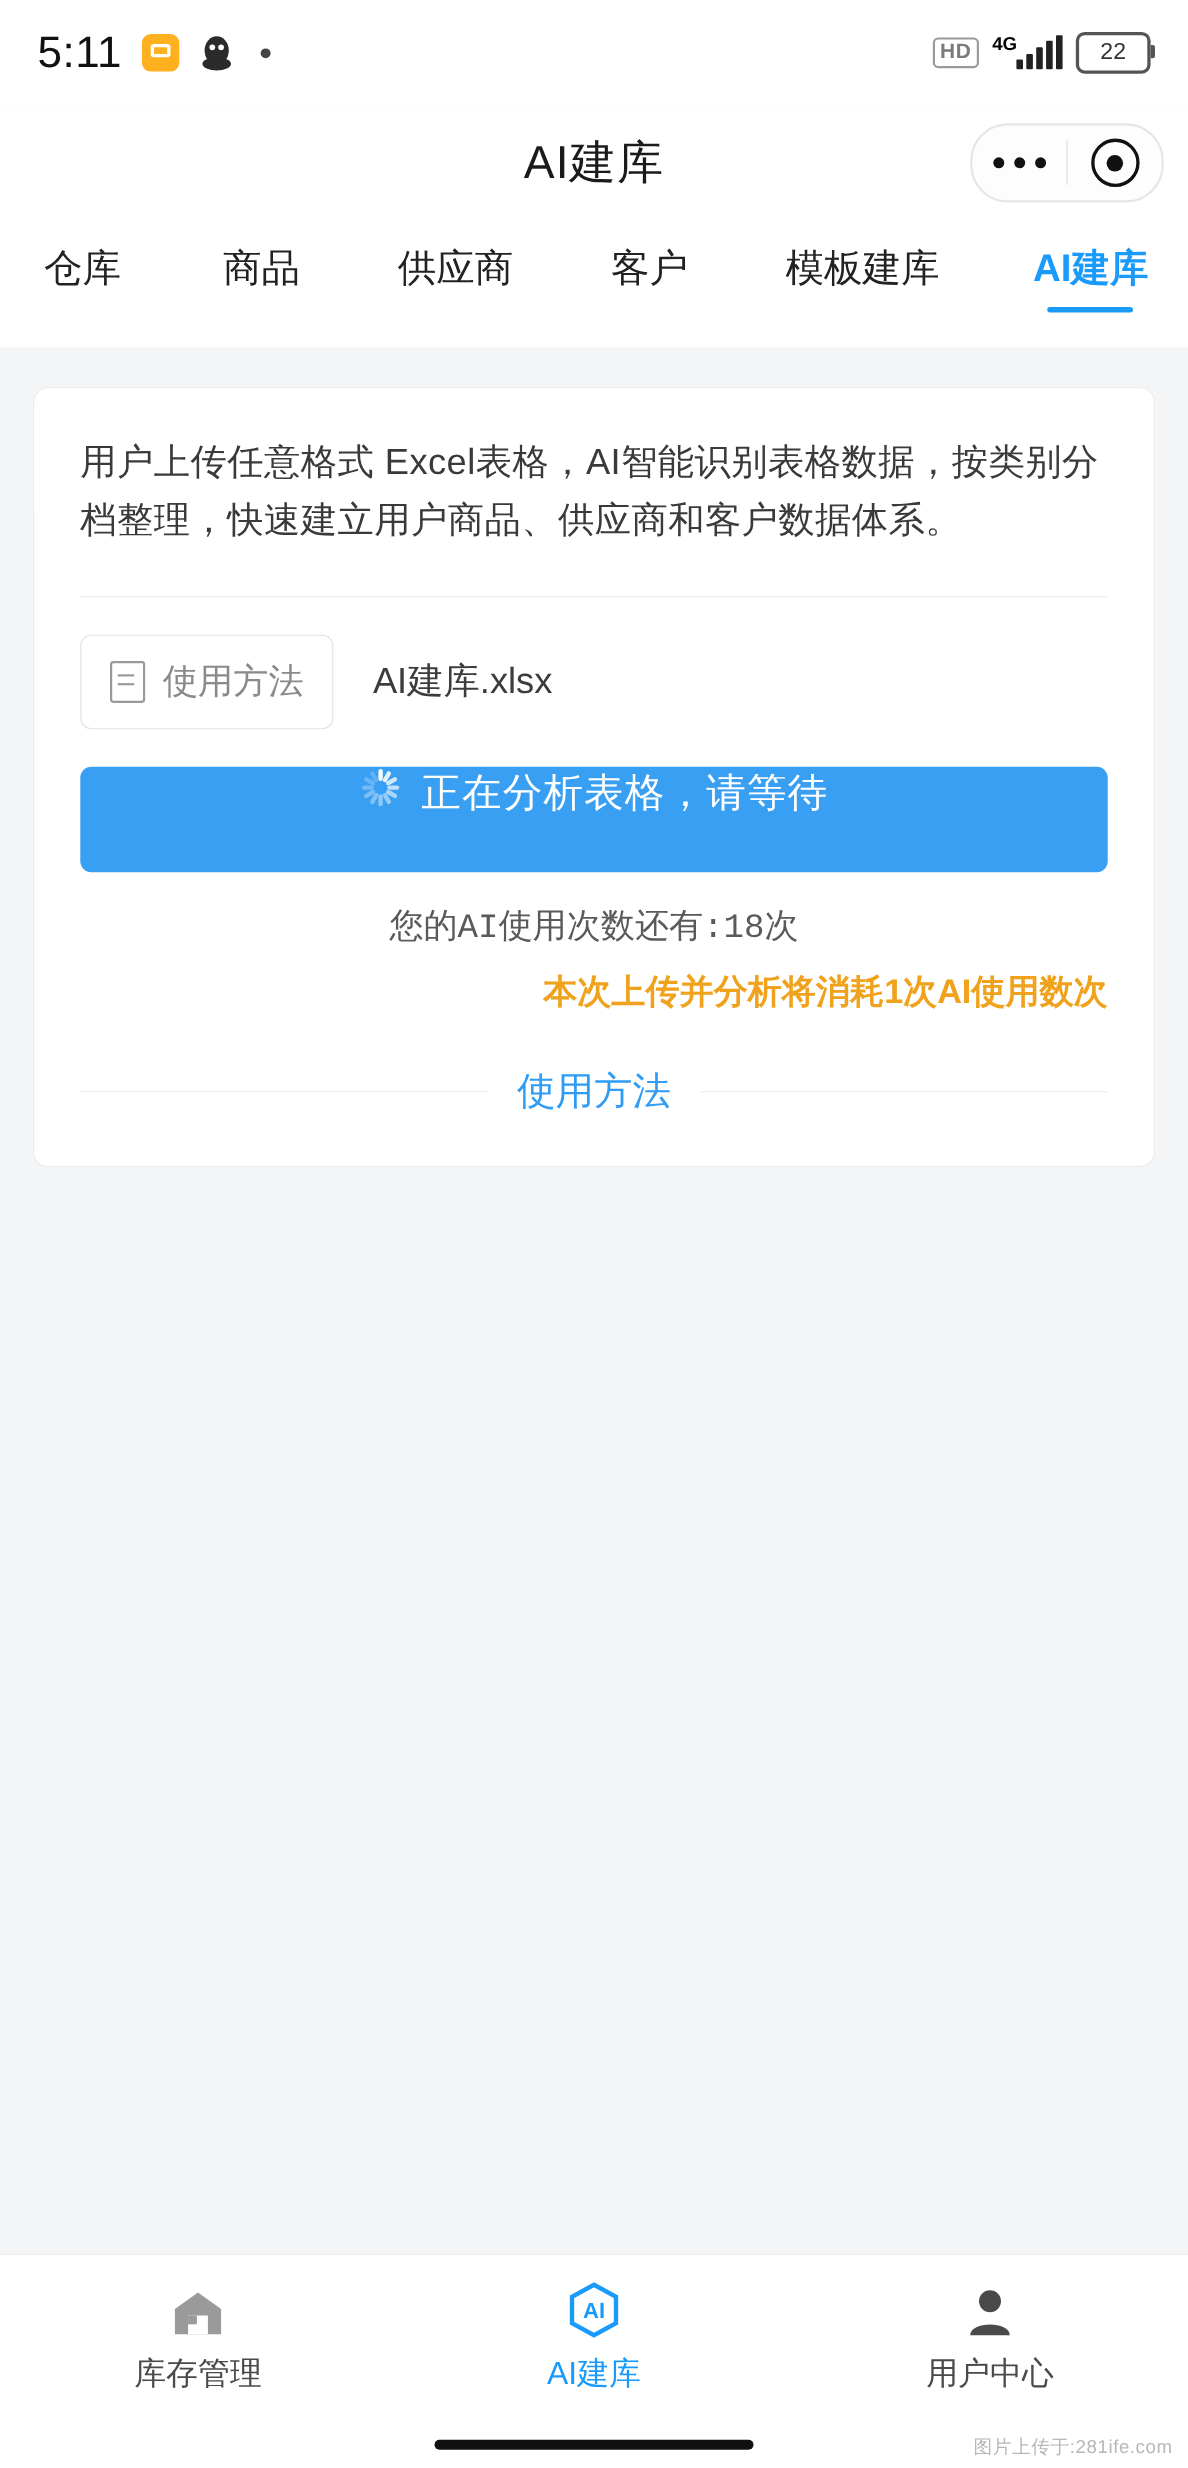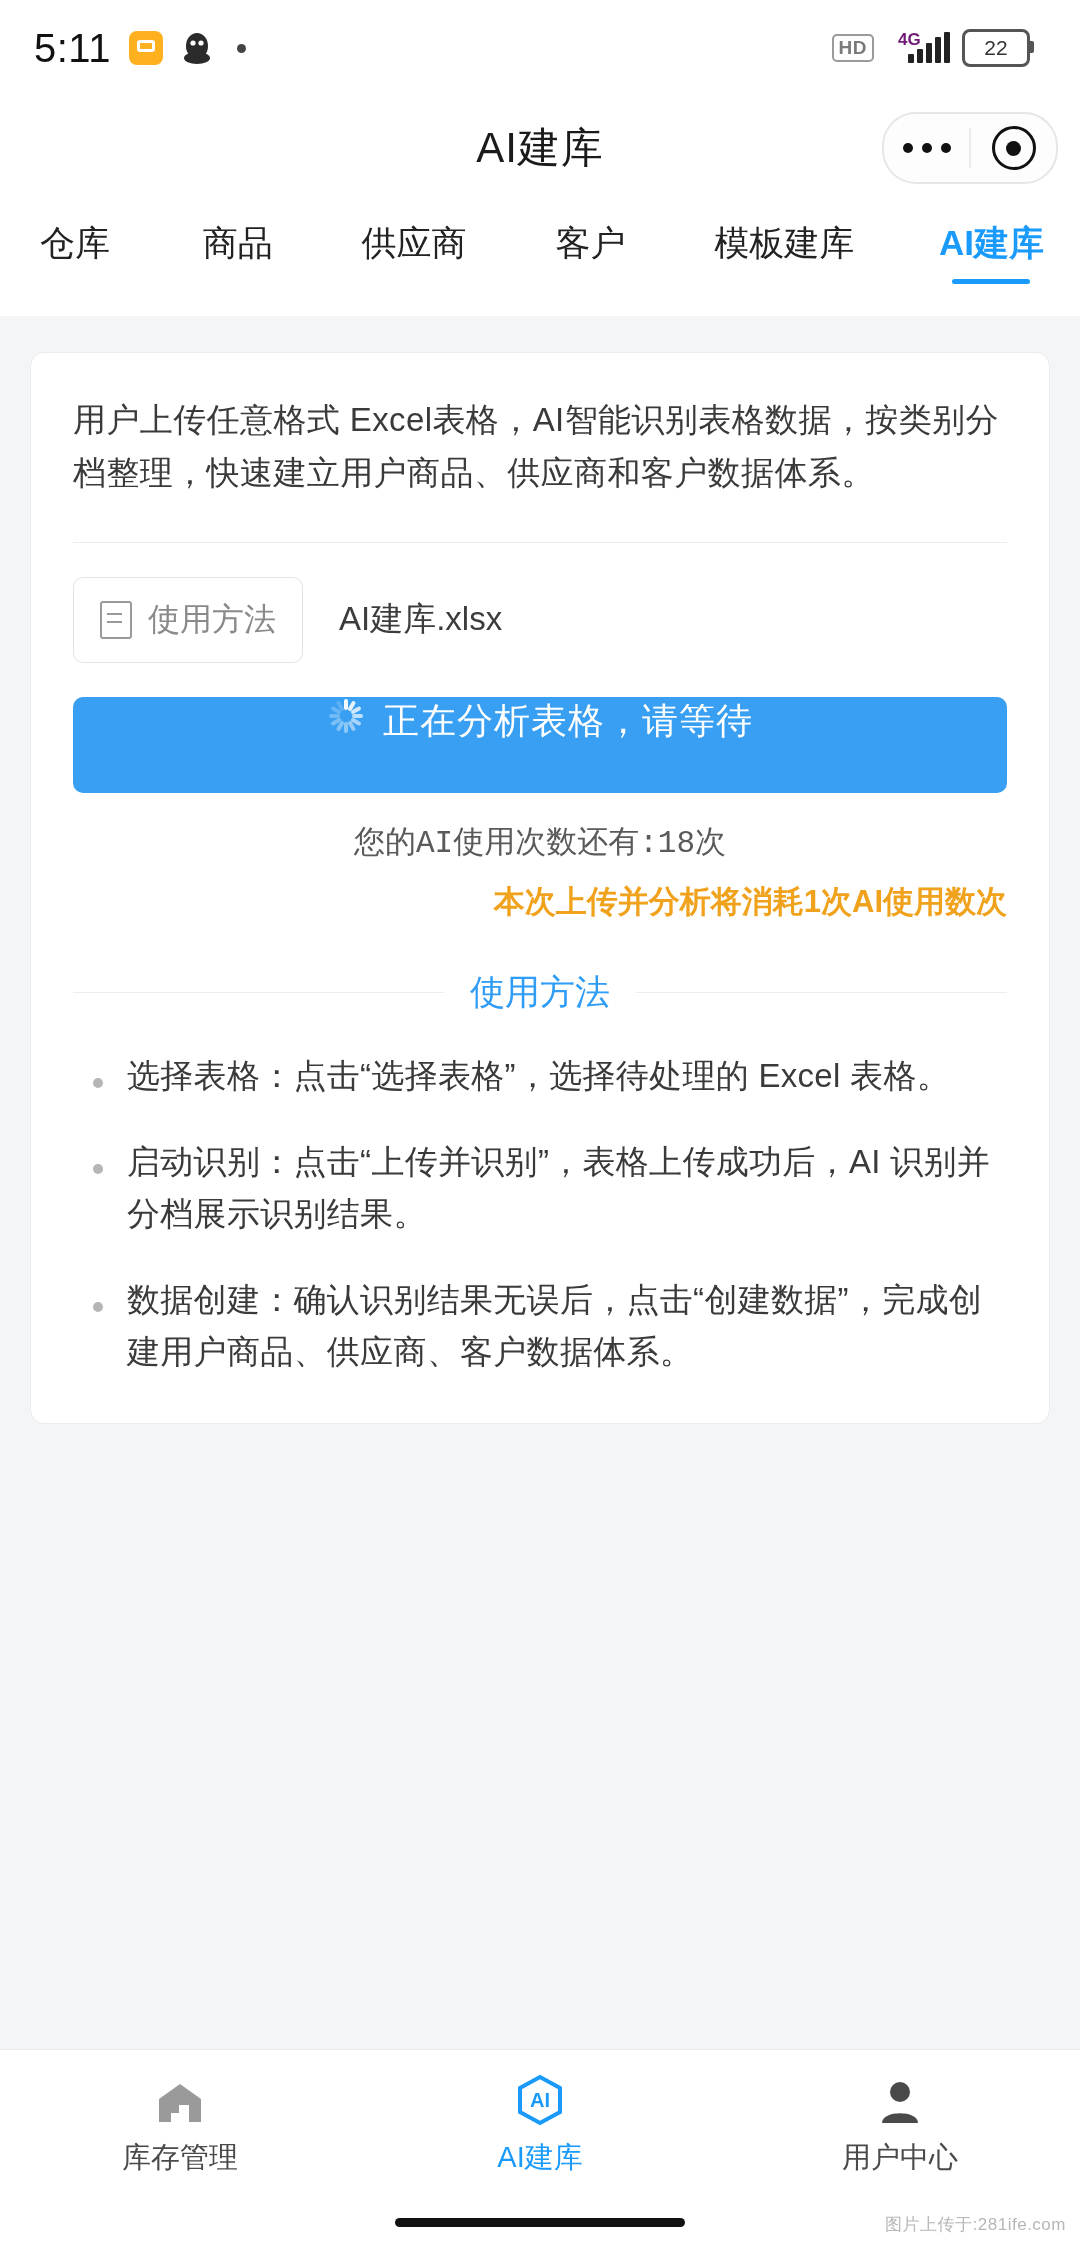--- a/index.html
+++ b/index.html
@@ -24,21 +24,21 @@
     flex-direction: column;
   }
 
   
   .statusbar {
     height: 96px;
     background: #ffffff;
     display: flex;
     align-items: center;
     justify-content: space-between;
-    padding: 0 50px 0 34px;
+    padding: 0 34px 0 34px;
     box-sizing: border-box;
     flex: 0 0 auto;
   }
   .status-left {
     display: flex;
     align-items: center;
     gap: 18px;
   }
   .clock {
     font-size: 40px;
@@ -89,25 +89,25 @@
     letter-spacing: 0.5px;
   }
   .net-wrap {
     display: flex;
     align-items: flex-end;
     gap: 3px;
     position: relative;
   }
   .net-label {
     font-size: 17px;
-    color: #701a75;
+    color: #000000;
     font-weight: 700;
     position: absolute;
     top: -3px;
-    left: 12px;
+    left: 0px;
   }
   .signal {
     display: flex;
     align-items: flex-end;
     gap: 3px;
     margin-left: 22px;
     height: 30px;
   }
   .signal i {
     display: block;
@@ -559,25 +559,20 @@
 
       <div class="usage">您的AI使用次数还有:18次</div>
       <div class="consume">本次上传并分析将消耗1次AI使用数次</div>
 
       <div class="howto-wrap">
         <span class="howto-line"></span>
         <span class="howto-title">使用方法</span>
         <span class="howto-line"></span>
       </div>
 
-      <ul class="steps">
-        <li>选择表格：点击“选择表格”，选择待处理的 Excel 表格。</li>
-        <li>启动识别：点击“上传并识别”，表格上传成功后，AI 识别并分档展示识别结果。</li>
-        <li>数据创建：确认识别结果无误后，点击“创建数据”，完成创建用户商品、供应商、客户数据体系。</li>
-      </ul>
 
     </div>
   </div>
 
   <div class="bottomnav">
 
 
     <div class="navitem">
       <span class="navicon">
         <svg width="50" height="48" viewBox="0 0 50 48">

